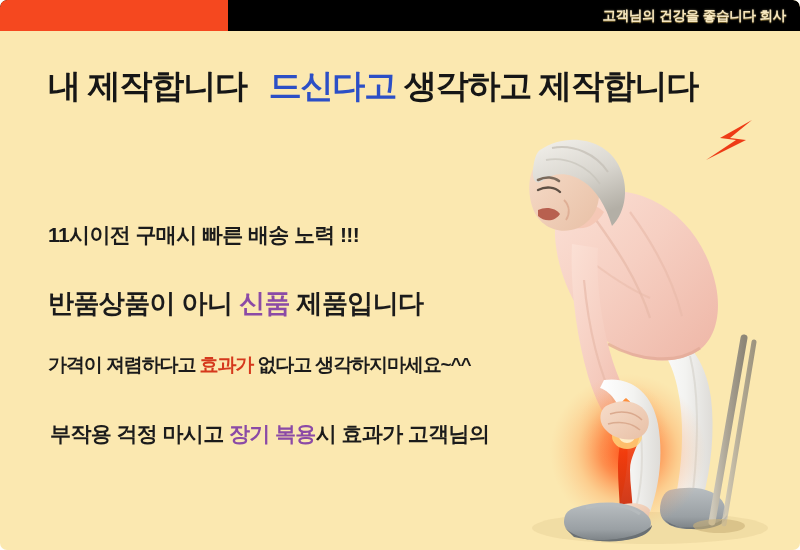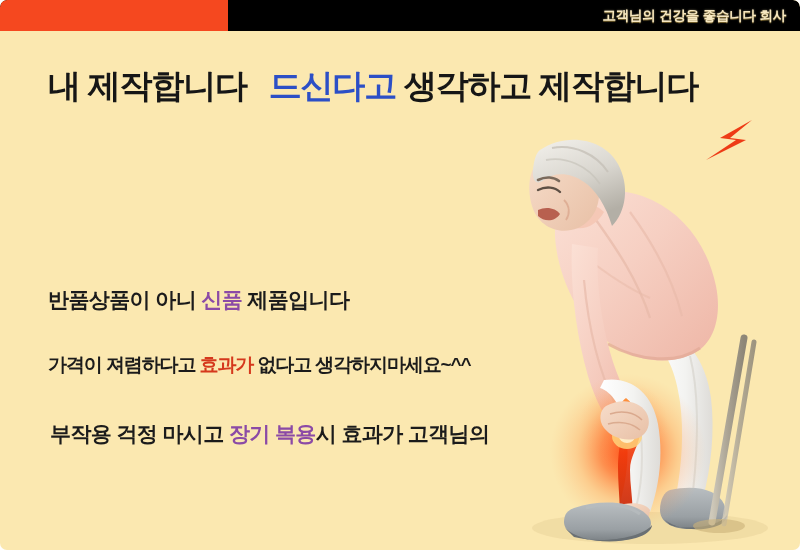--- a/index.html
+++ b/index.html
@@ -73,21 +73,21 @@
   .hl-blue { color: #2c4fc6; margin-left: 14px; }
 
   
   .line {
     position: absolute;
     white-space: nowrap;
     font-weight: bold;
     color: #1b1b1b;
   }
   #line-1 { left: 48px; top: 221px; font-size: 21px; letter-spacing: -0.6px; }
-  #line-2 { left: 48px; top: 286px; font-size: 21px; letter-spacing: -0.6px; }
+  #line-2 { left: 48px; top: 286px; font-size: 26px; letter-spacing: -0.6px; }
   #line-3 { left: 48px; top: 352px; font-size: 19px; letter-spacing: -1.1px; }
   #line-4 { left: 50px; top: 420px; font-size: 21px; letter-spacing: -0.6px; }
 
   .em-purple { color: #8b4aa6; }
   .em-red    { color: #d5381c; }
 
   
   #photo {
     position: absolute;
     right: 0;
@@ -104,20 +104,23 @@
 
   <div id="topbar">
     <div id="topbar-accent"></div>
     <div id="topbar-tagline">고객님의 건강을 좋습니다 회사</div>
   </div>
 
   <div id="headline">
     <span>내 제작합니다 </span><span class="hl-blue">드신다고</span><span> 생각하고 제작합니다</span>
   </div>
 
+  <div class="line" id="line-1">
+    <span>11시이전 구매시 빠른 배송 노력 !!!</span><span class="em-purple"></span><span></span>
+  </div>
 
   <div class="line" id="line-2">
     <span>반품상품이 아니 </span><span class="em-purple">신품</span><span> 제품입니다</span>
   </div>
 
   <div class="line" id="line-3">
     <span>가격이 져렴하다고 </span><span class="em-red">효과가</span><span> 없다고 생각하지마세요~^^</span>
   </div>
 
   <div class="line" id="line-4">

